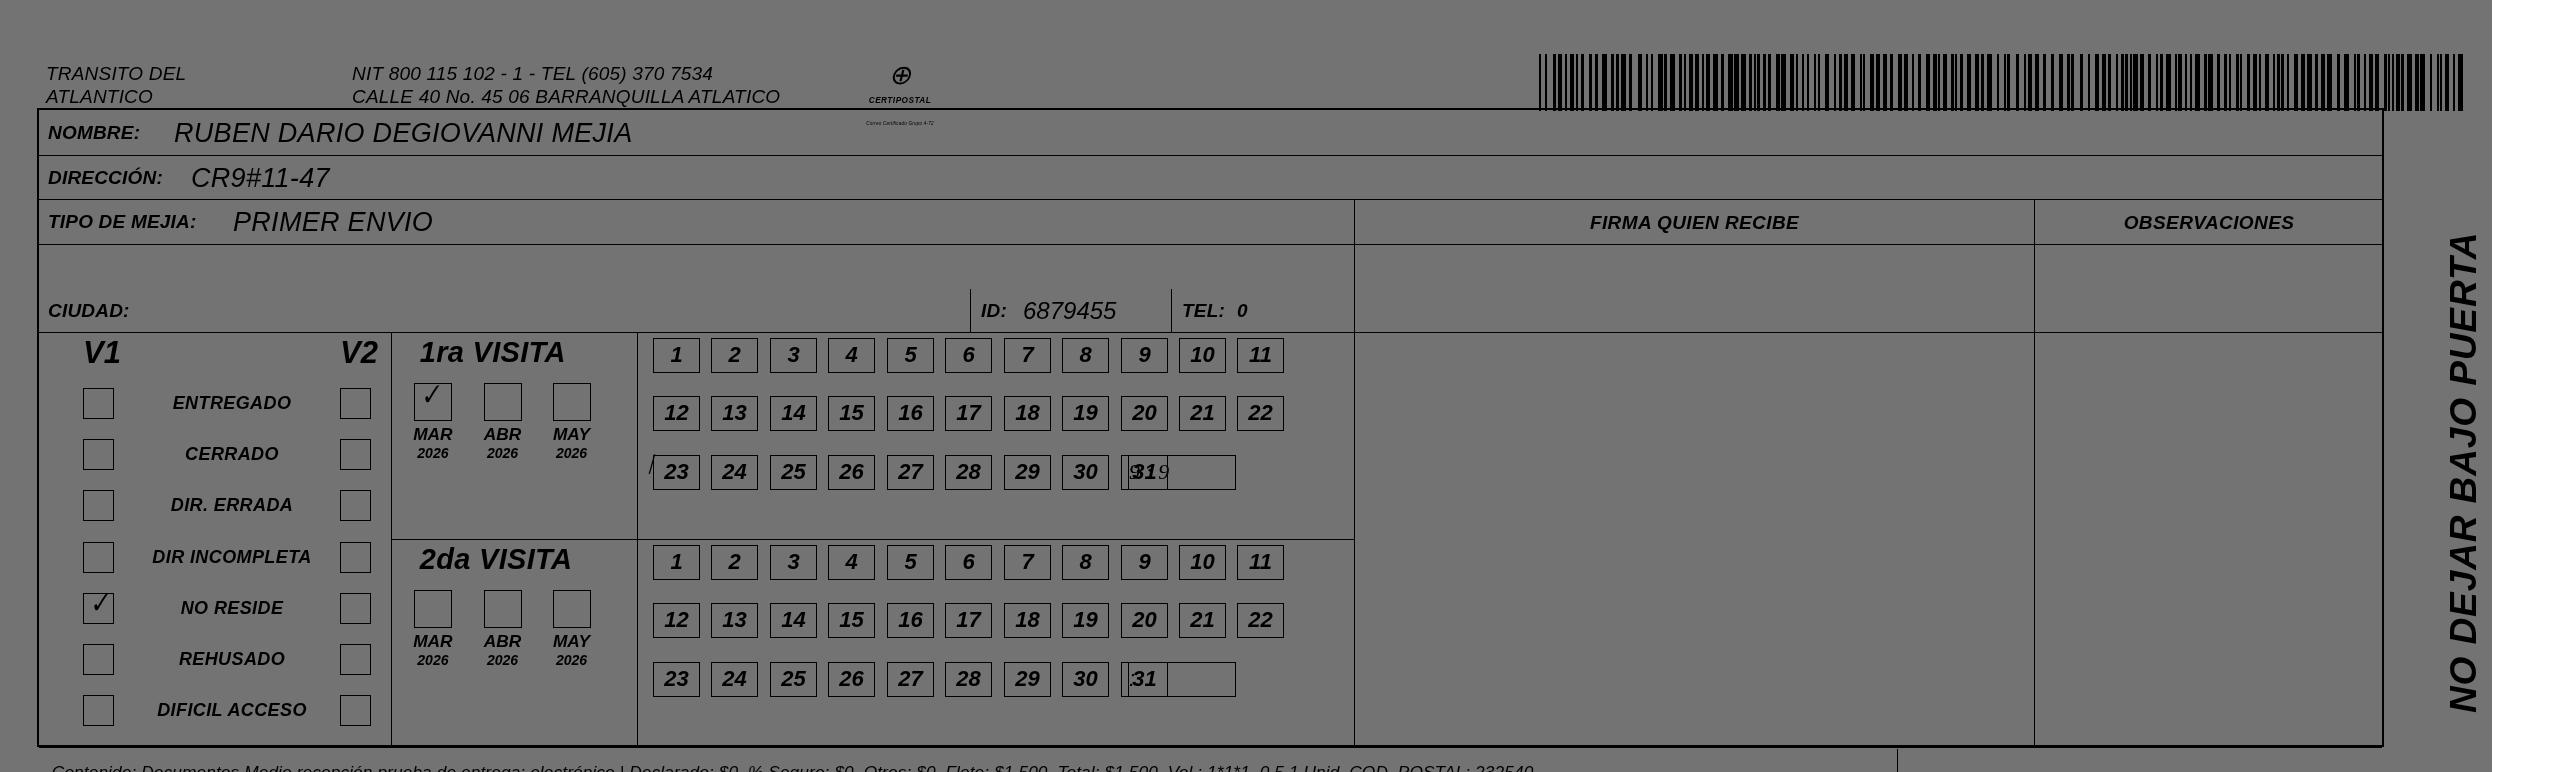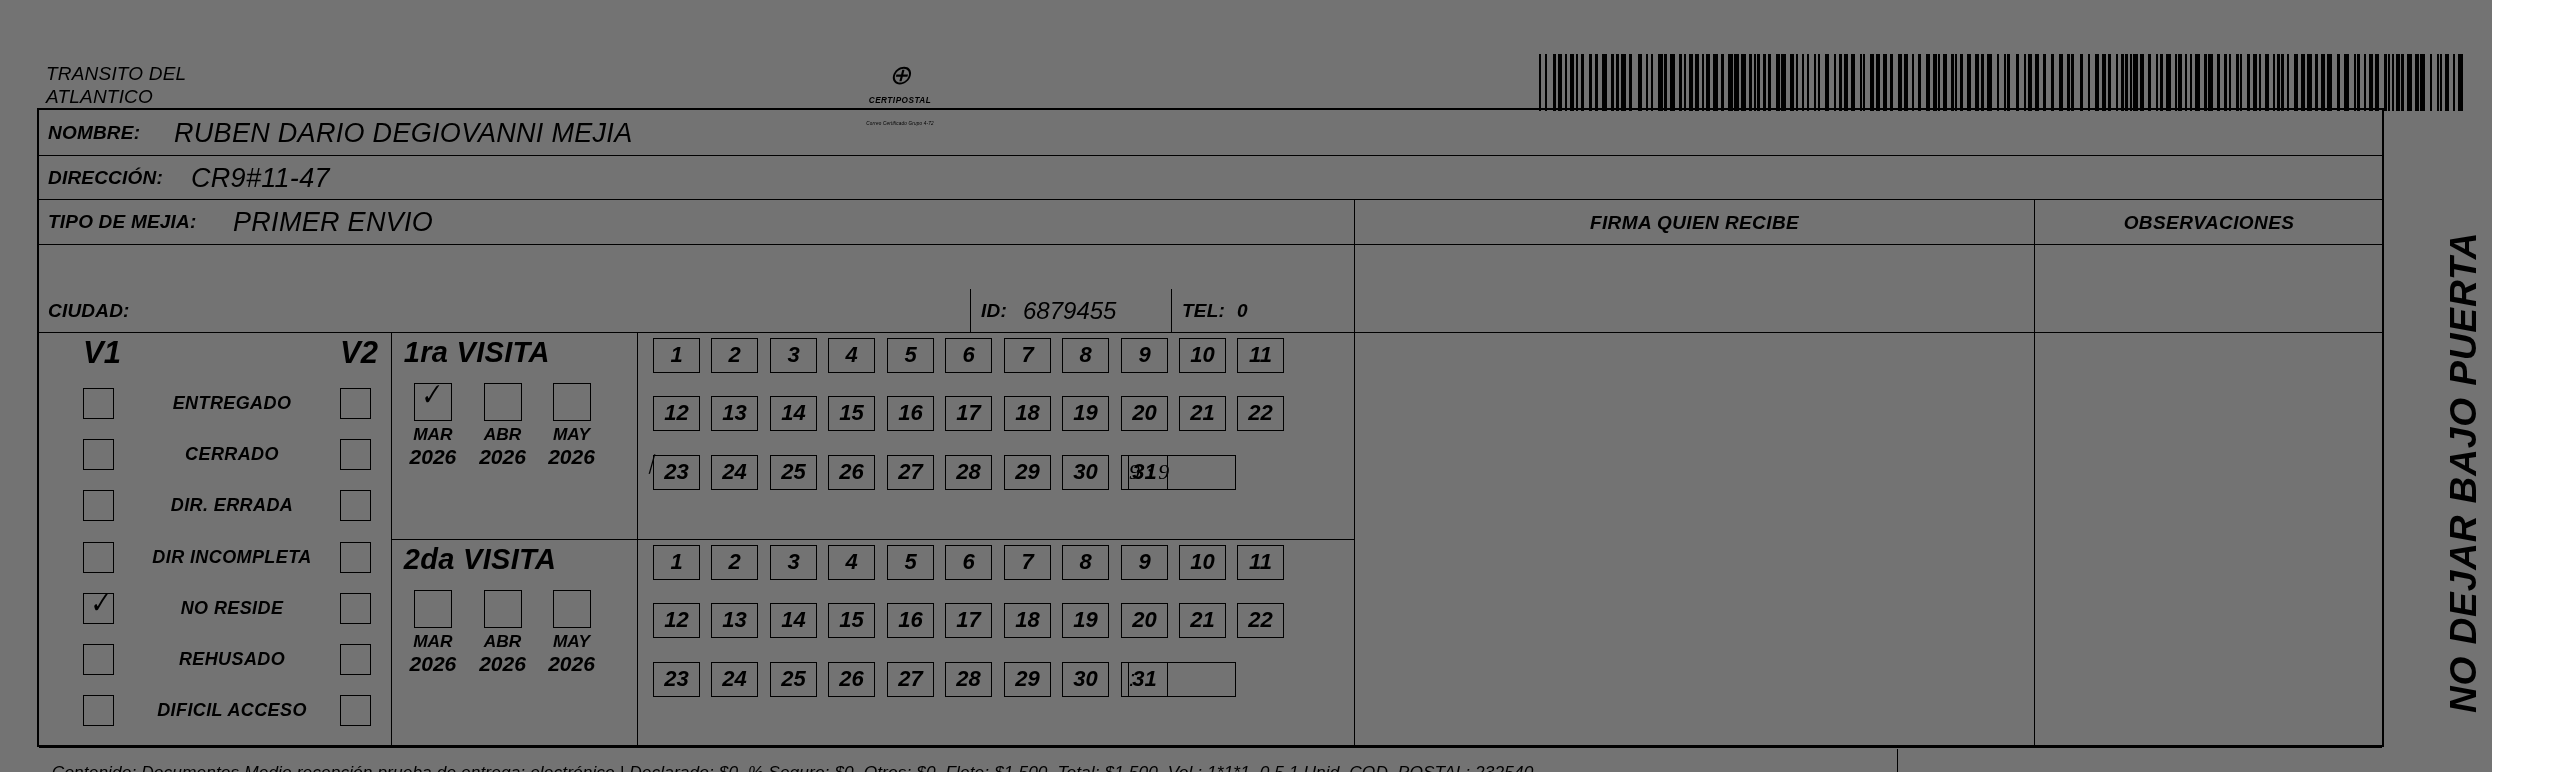--- a/index.html
+++ b/index.html
@@ -51,26 +51,26 @@
   .v1h{left:44px;}
   .v2h{left:301px;}
   .opt{position:absolute;left:0;width:352px;height:40px;}
   .chk{position:absolute;width:31px;height:31px;border:1.8px solid #000;box-sizing:border-box;top:3.7px;}
   .chk.l{left:44px;}
   .chk.r{left:301px;}
   .opt-label{position:absolute;left:88px;width:210px;text-align:center;top:9px;font-size:18px;font-weight:bold;letter-spacing:0.4px;}
   .tick{position:absolute;font-size:27px;line-height:27px;transform:rotate(-12deg);}
 
   
-  .visita{position:absolute;width:247px;}
+  .visita{position:absolute;width:247px;padding-left:16px;}
   .visita-title{font-size:29px;font-weight:bold;letter-spacing:0.3px;padding-left:12.8px;}
   .month{position:absolute;width:51px;text-align:center;}
   .month .mbox{width:38px;height:38px;border:1.8px solid #000;box-sizing:border-box;margin:0 auto;}
   .month .mn{font-size:17.3px;font-weight:bold;margin-top:2.7px;}
-  .month .my{font-size:21px;font-weight:bold;}
+  .month .my{font-size:14px;font-weight:bold;}
 
   
   .daygrid{position:absolute;}
   .day{position:absolute;border:1.8px solid #000;box-sizing:border-box;text-align:center;font-size:22px;font-weight:bold;line-height:31px;height:35px;width:47px;}
   .timebox{position:absolute;border:1.8px solid #000;box-sizing:border-box;height:35px;width:108px;text-align:left;font-size:22px;line-height:31px;}
   .cont-line{position:absolute;left:12.8px;font-size:17.3px;letter-spacing:0.1px;white-space:nowrap;}
   .guia-box{position:absolute;left:1858px;top:639px;width:486px;height:88px;border-left:1.8px solid #000;box-sizing:border-box;}
 
   
   .vert{position:absolute;left:2388px;top:110px;width:173px;height:630px;}
@@ -82,20 +82,24 @@
 </style>
 </head>
 <body>
 
 <div class="sheet">
 
   <div class="top-strip">
     <div class="hdr-col hdr-origin">
       <div>TRANSITO DEL</div>
       <div>ATLANTICO</div>
+    </div>
+    <div class="hdr-col hdr-nit">
+      <div>NIT 800 115 102 - 1 - TEL (605) 370 7534</div>
+      <div>CALLE 40 No. 45 06 BARRANQUILLA ATLATICO</div>
     </div>
     <div class="hdr-col hdr-logo">
       <div class="mark">⊕</div>
       <div class="mark-txt">CERTIPOSTAL</div>
       <div class="mark-sub">Correo Certificado  Grupo 4-72</div>
     </div>
     <div class="barcode" id="barcode">
         <i style="left: 0px; width: 1.8px;"></i>
         <i style="left: 6.4px; width: 1.8px;"></i>
         <i style="left: 13.7px; width: 3.7px;"></i>

